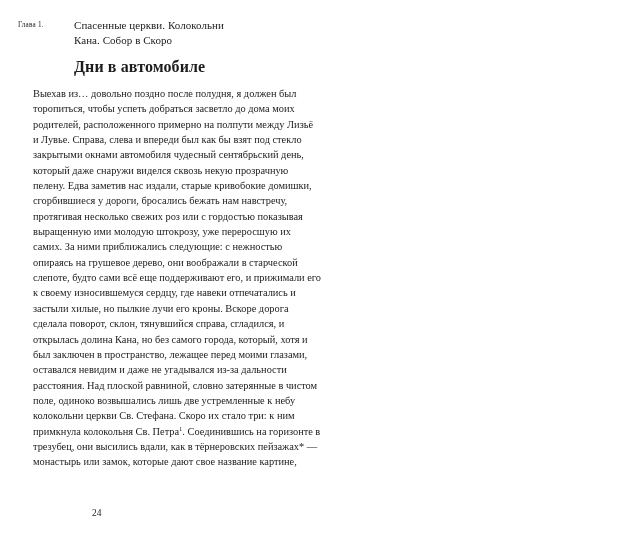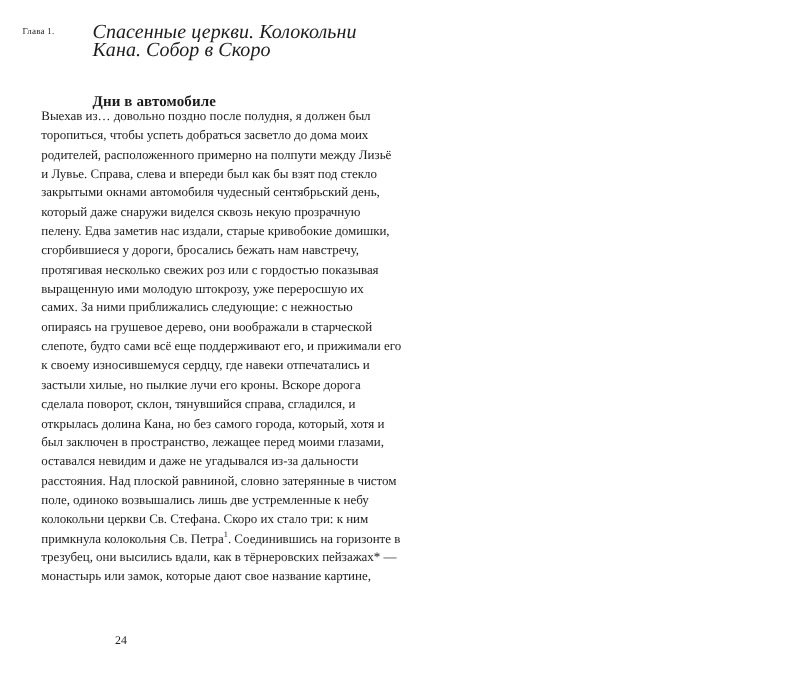--- a/index.html
+++ b/index.html
@@ -40,32 +40,31 @@
   }
   .chapter-label {
     font-size: 7.2px;
     letter-spacing: 0.2px;
     white-space: nowrap;
     padding-top: 2.5px;
     width: 56px;
     flex: none;
   }
   .chapter-title {
-    font-size: 16px;
+    font-size: 11px;
     line-height: 15.3px;
     letter-spacing: 0.05px;
-    font-style: italic;
   }
   .chapter-title-line2 { display: block; }
 
   .section-title {
     position: absolute;
     left: 74px;
-    top: 74px;
-    font-size: 12px;
+    top: 58px;
+    font-size: 16px;
     font-weight: bold;
     letter-spacing: 0.1px;
     text-align: right;
   }
 
   
   .body-col {
     position: absolute;
     font-size: 10.4px;
     line-height: 15.35px;

